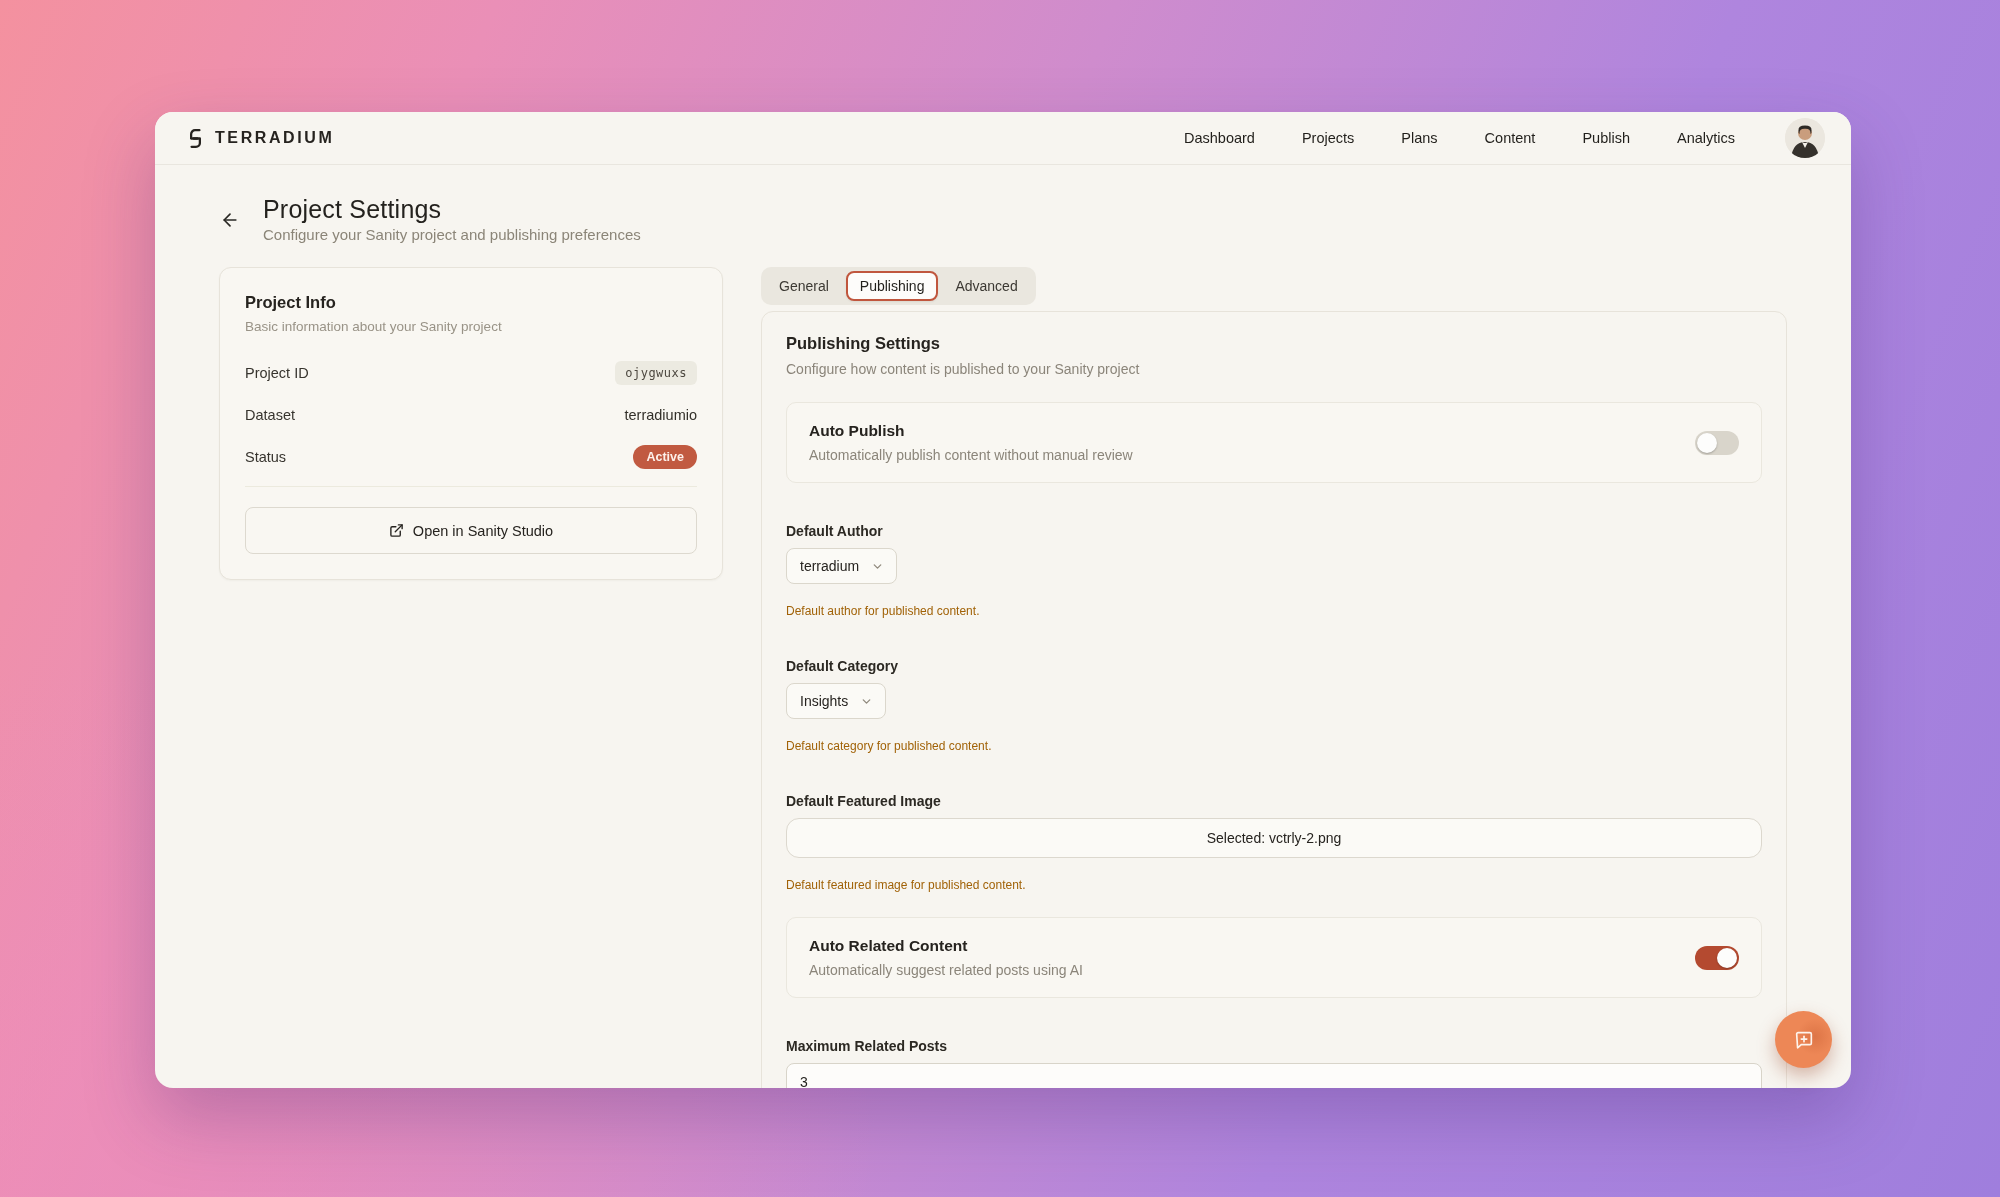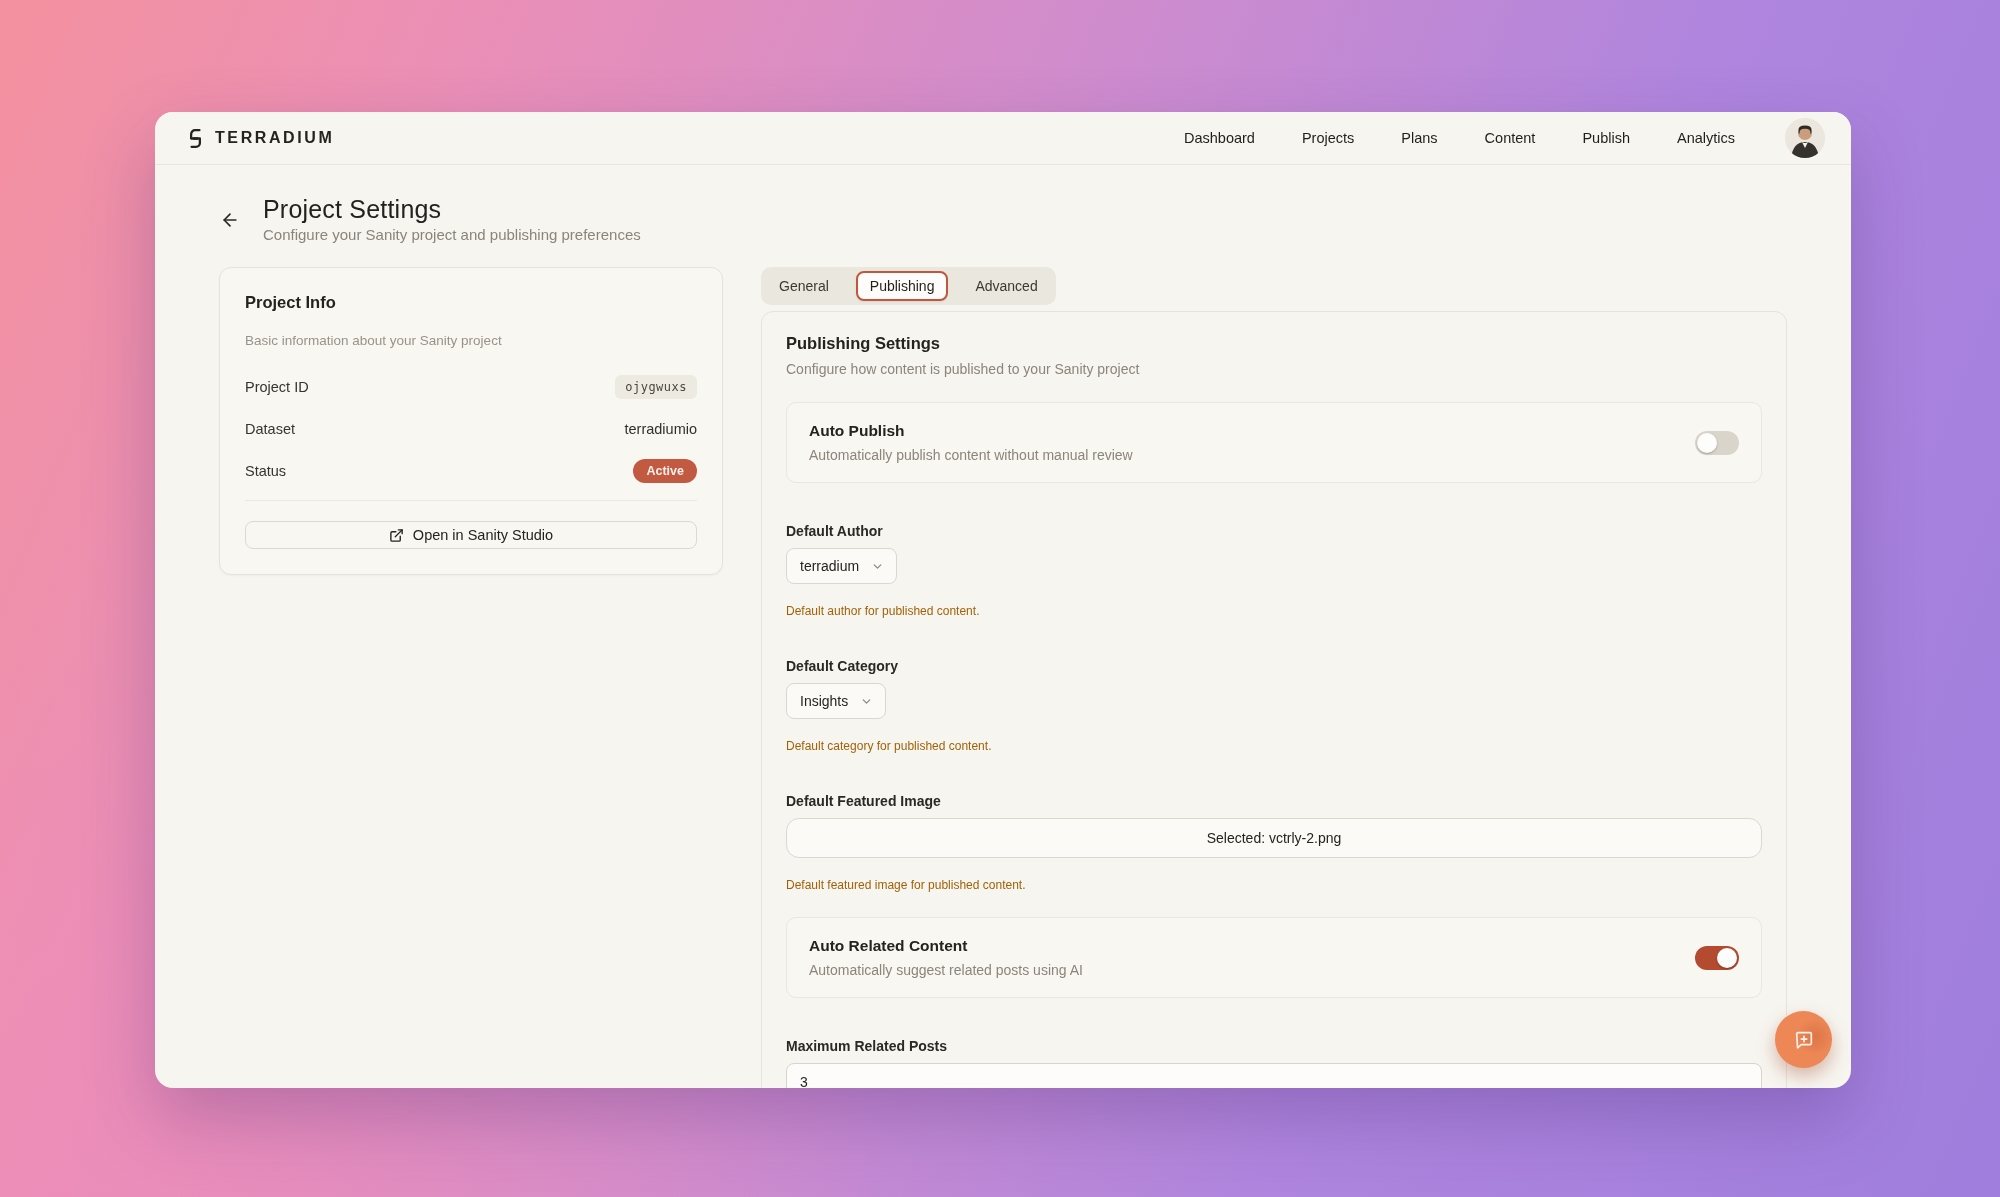--- a/index.html
+++ b/index.html
@@ -41,44 +41,44 @@
   .page-subtitle { font-size:15px; color:#8b8578; margin-top:2px; }
 
   .content { display:flex; gap:38px; margin-top:24px; align-items:flex-start; }
 
   
   .info-card {
     width:504px; background:#f9f7f2; border:1px solid #e7e3da; border-radius:12px;
     padding:25px; box-shadow:0 1px 2px rgba(60,50,30,.04);
   }
   .card-title { font-size:16.5px; font-weight:700; color:#26231f; }
-  .card-subtitle { font-size:13.5px; color:#999387; margin-top:21px; }
+  .card-subtitle { font-size:13.5px; color:#999387; margin-top:7px; }
   .info-rows { margin-top:26px; }
   .info-row { display:flex; align-items:center; justify-content:space-between; min-height:26px; margin-bottom:16px; }
   .info-label { font-size:14.5px; font-weight:500; color:#37342e; }
   .chip {
     font-family:"DejaVu Sans Mono", monospace; font-size:12px; color:#4c473f;
     background:#eceae1; border-radius:6px; padding:5px 10px; letter-spacing:.5px;
   }
   .info-value { font-size:14.5px; color:#33302a; }
   .badge {
     background:#c15a41; color:#fdf0ea; font-size:12.5px; font-weight:600;
     border-radius:999px; padding:5px 13px;
   }
   .card-divider { border:0; border-top:1px solid #eceade; margin:6px 0 20px 0; }
   .studio-btn {
-    width:100%; height:28px; display:flex; align-items:center; justify-content:center; gap:9px;
+    width:100%; height:47px; display:flex; align-items:center; justify-content:center; gap:9px;
     background:#f9f7f2; border:1px solid #ddd9cf; border-radius:8px; cursor:pointer;
     font-size:14.5px; font-weight:500; color:#26231f; font-family:inherit;
   }
 
   
   .right-col { flex:1; min-width:0; }
 
-  .tabs { display:inline-flex; align-items:center; background:#eae7df; border-radius:10px; padding:4px; gap:13px;justify-content:flex-end; }
+  .tabs { display:inline-flex; align-items:center; background:#eae7df; border-radius:10px; padding:4px; gap:3px;justify-content:flex-end; }
   .tab { font-size:14px; color:#3c3933; padding:7px 14px; border-radius:8px; cursor:pointer; white-space:nowrap; }
   .tab.active {
     background:#fdfcfa; border:2px solid #c0563d; padding:5px 12px; font-weight:500; color:#211f1b;
     box-shadow:0 1px 2px rgba(60,50,30,.08);
   }
 
   .panel {
     margin-top:6px; background:#f7f5f0; border:1px solid #e7e3da; border-radius:12px;
     padding:22px 24px 24px 24px;
   }

